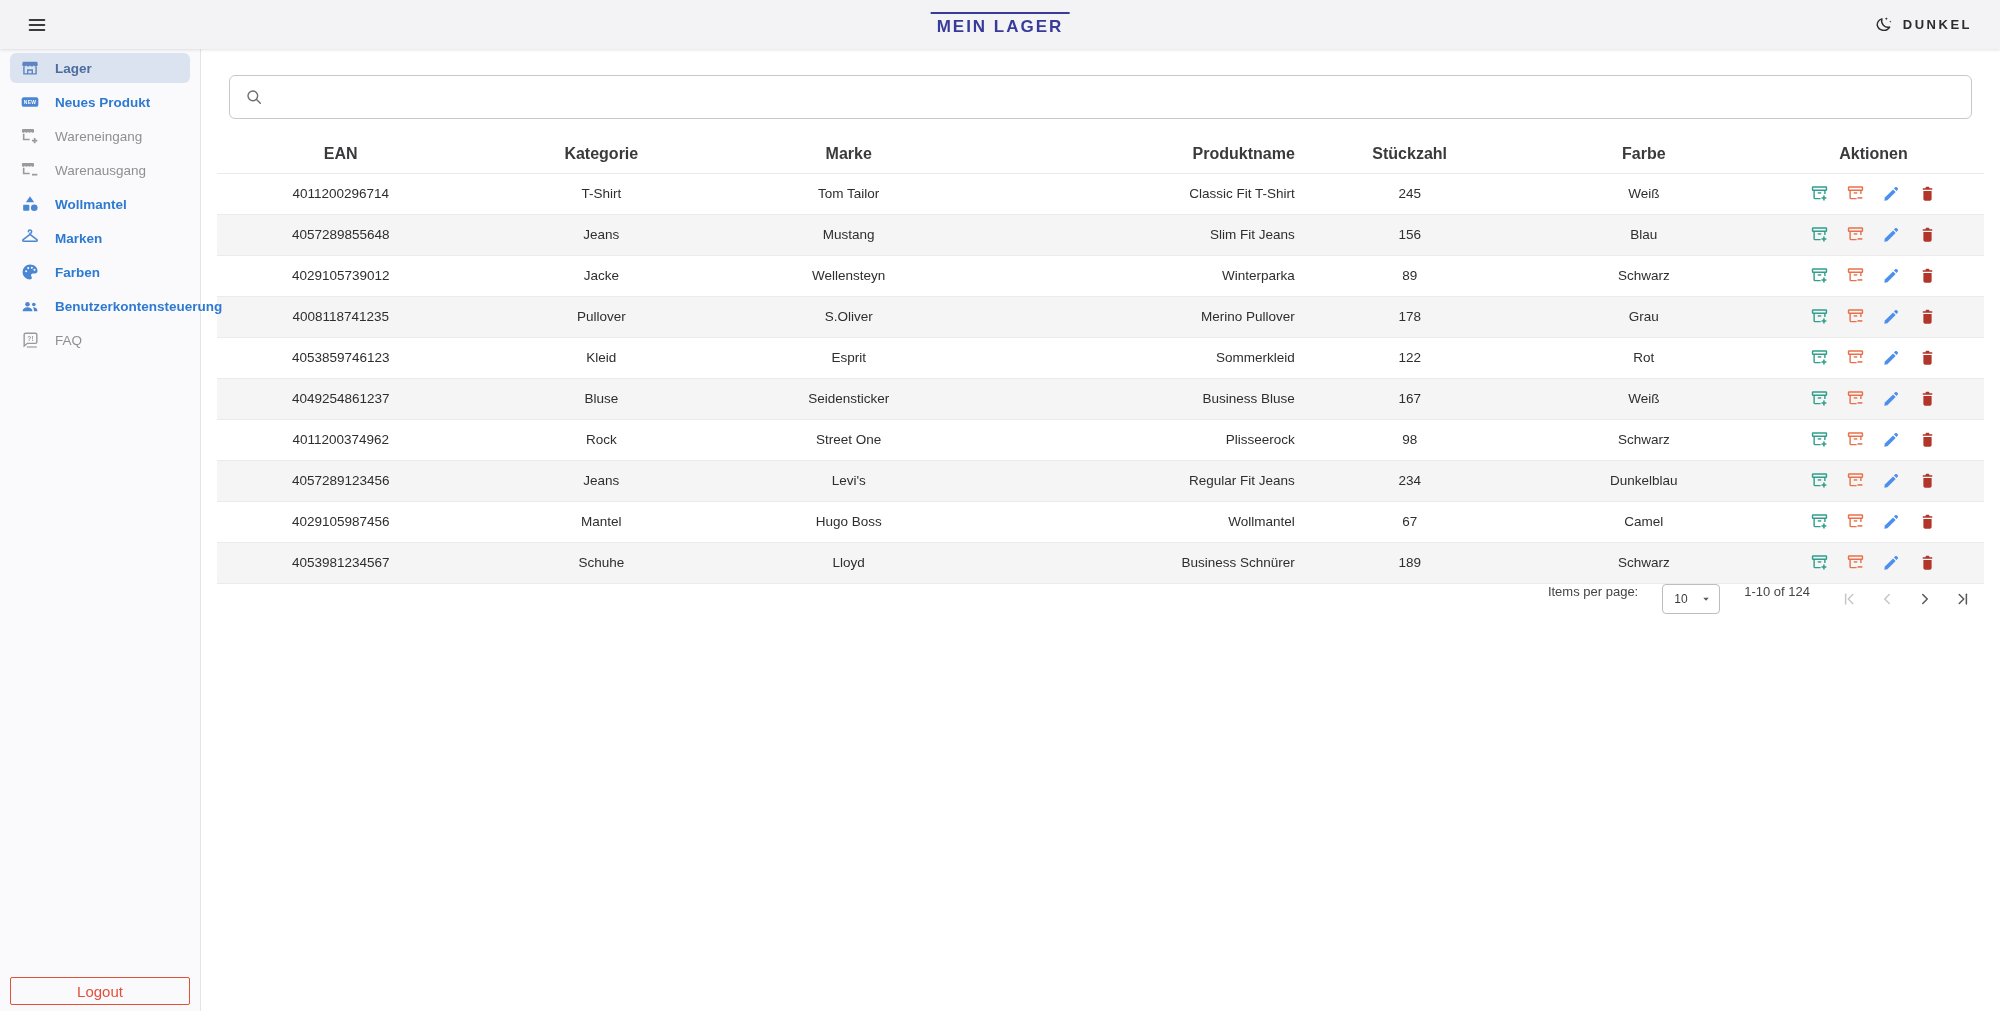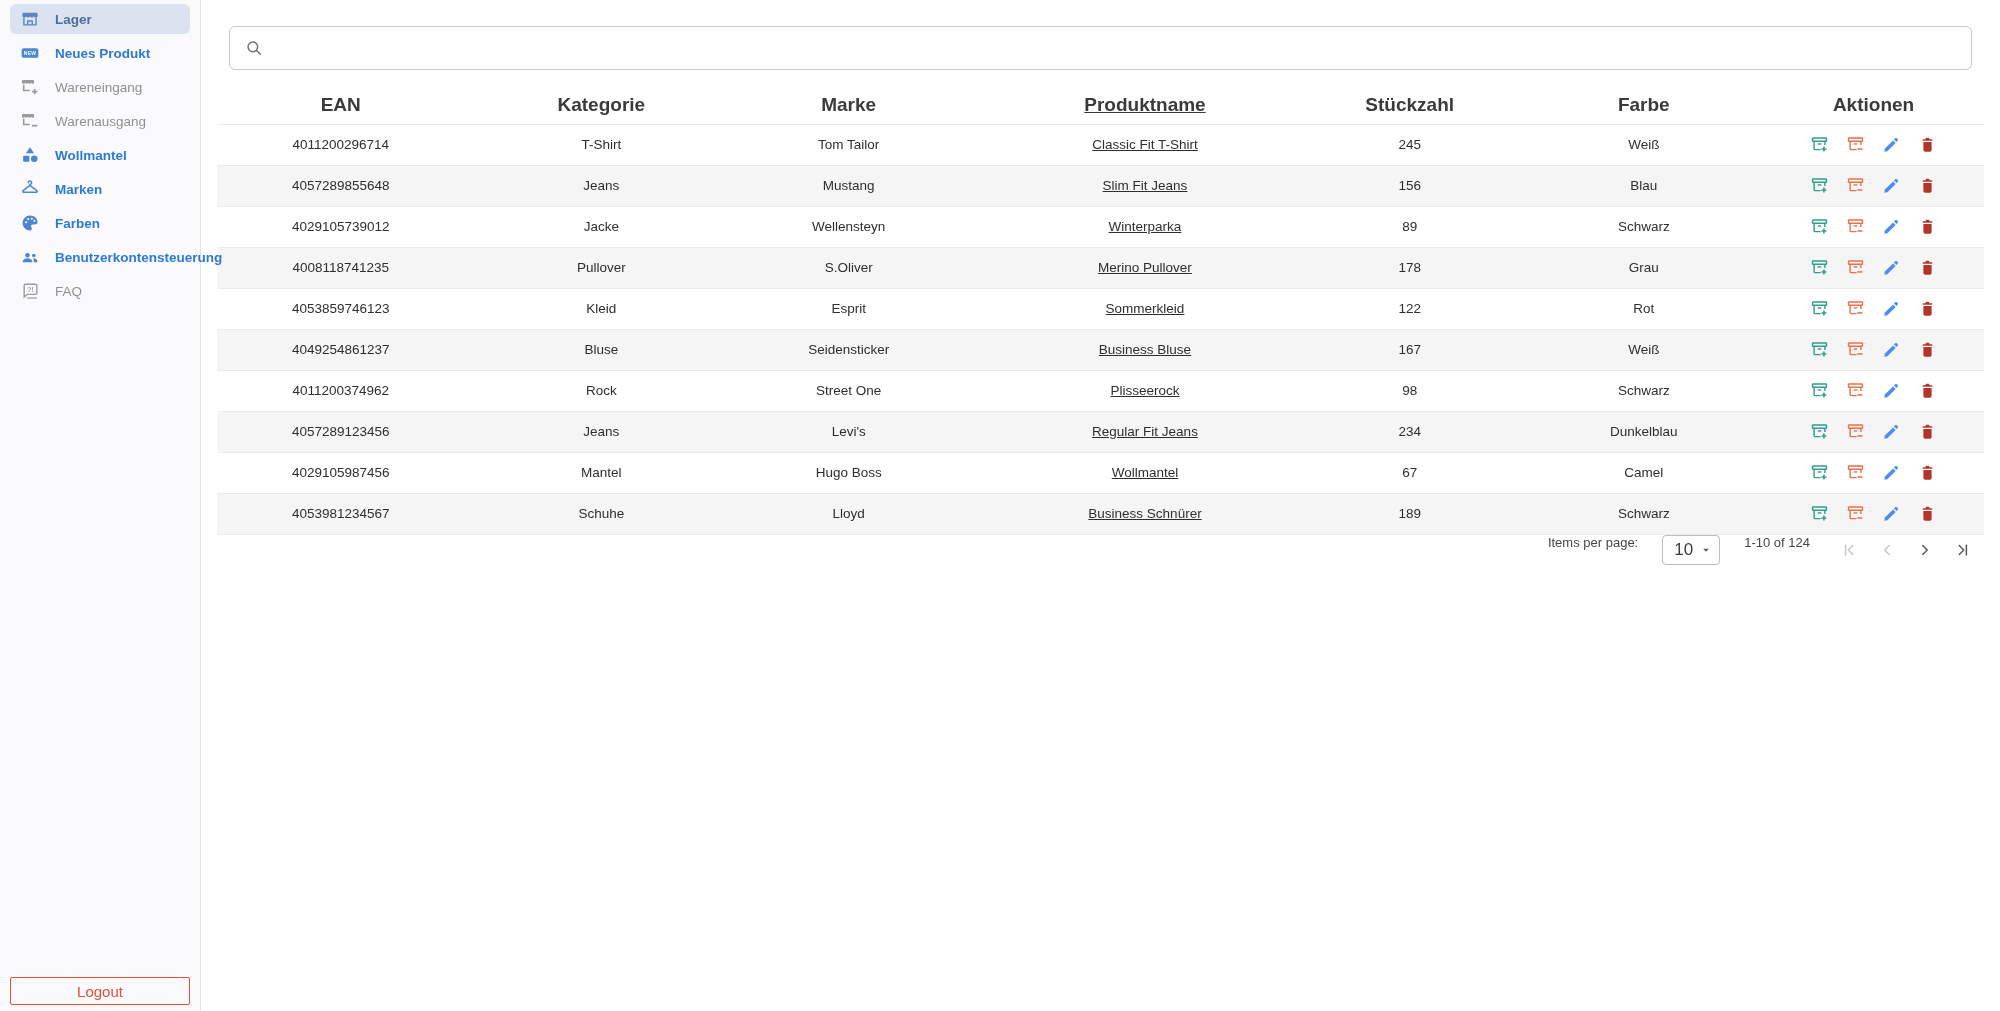--- a/index.html
+++ b/index.html
@@ -48,52 +48,68 @@
   
   .main { flex:1; background:#fff; padding:14px 16px; min-width:0; }
   .search-wrap { margin:12px 12px 0 12px; height:44px; border:1px solid #c9c9cd; border-radius:6px;
                  display:flex; align-items:center; padding:0 14px; gap:11px; background:#fff; }
   .search-wrap svg { width:20px; height:20px; color:#6f6f72; flex:0 0 auto; }
   .search-wrap input { flex:1; border:none; outline:none; font-family:inherit; font-size:15px; color:#333; background:transparent; }
   .search-wrap input::placeholder { color:#8a8a8e; }
 
   .table-wrap { margin-top:16px; }
   table { width:100%; border-collapse:collapse; table-layout:fixed; }
-  thead th { height:38px; font-size:19px; font-weight:700; color:#3a3a3c; text-align:center; vertical-align:middle; }
+  thead th { height:38px; font-size:16px; font-weight:700; color:#3a3a3c; text-align:center; vertical-align:middle; }
   tbody td { height:41px; font-size:13.5px; color:#2e2e30; text-align:center; vertical-align:middle; }
   tbody tr { border-top:1px solid var(--line); }
   tbody tr:last-child { border-bottom:1px solid var(--line); }
   tbody tr:nth-child(even) { background:var(--stripe); }
-  th.col-prod, td.col-prod { text-align:center; padding-left:36px;text-decoration:underline; }
+  th.col-prod, td.col-prod { text-align:right; padding-left:36px; }
 
   .actions { display:flex; align-items:center; justify-content:center; gap:14px; }
   .icon-btn { border:none; background:transparent; cursor:pointer; width:22px; height:22px; padding:0; display:flex; align-items:center; justify-content:center; }
   .icon-btn svg { width:19px; height:19px; }
   .icon-btn.add { color:var(--teal); }
   .icon-btn.remove { color:var(--orange); }
   .icon-btn.edit { color:var(--edit-blue); }
   .icon-btn.del { color:var(--del-red); }
 
   
   .paginator { height:52px; display:flex; align-items:flex-start; justify-content:flex-end; gap:24px; padding-right:6px;
                font-size:13px; color:#454547; }
   .page-size { display:flex; align-items:center; justify-content:space-between; width:58px; height:30px;
                border:1px solid #bdbdc1; border-radius:4px; background:#fff; cursor:pointer; font-family:inherit;
-               font-size:17px; color:#3c3c3e; padding:0 7px 0 11px; }
+               font-size:12px; color:#3c3c3e; padding:0 7px 0 11px; }
   .page-size svg { width:12px; height:12px; color:#5a5a5e; }
   .pager-nav { display:flex; align-items:center; gap:8px; }
   .pager-btn { border:none; background:transparent; width:30px; height:30px; cursor:pointer; display:flex; align-items:center; justify-content:center; }
   .pager-btn svg { width:18px; height:18px; color:#58585c; }
   .pager-btn.disabled svg { color:#c6c6ca; }
 </style>
 </head>
 <body>
 
 <div id="app">
 
+  <header class="topbar">
+    <button class="menu-btn">
+      <svg viewBox="0 0 24 24" fill="none" stroke="#3a3a3a" stroke-width="2.1" stroke-linecap="round">
+          <path d="M4 6.5h16M4 12h16M4 17.5h16"></path>
+        </svg>
+    </button>
+    <div class="logo">MEIN LAGER</div>
+    <button class="theme-toggle">
+      <svg viewBox="0 0 24 24" fill="none" stroke="currentColor" stroke-width="1.7" stroke-linejoin="round">
+        <path d="M18.8 14.5A7.8 7.8 0 0 1 9.5 4.6 8.2 8.2 0 0 0 3.8 12a8.2 8.2 0 0 0 15 2.5z"></path>
+        <path d="M14.8 2.6l.5 1.4 1.4.5-1.4.5-.5 1.4-.5-1.4-1.4-.5 1.4-.5z" fill="currentColor" stroke="none"></path>
+        <path d="M19.6 6.6l.35 1 .95.35-.95.35-.35 1-.35-1-.95-.35.95-.35z" fill="currentColor" stroke="none"></path>
+      </svg>
+      <span>DUNKEL</span>
+    </button>
+  </header>
 
   <div class="shell">
 
     <aside class="sidebar">
 
       <nav class="nav">
         <div class="nav-item active">
           <svg viewBox="0 0 24 24" fill="none" stroke="currentColor" stroke-width="1.7">
             <path d="M4.7 10.6V19h14.6v-8.4"></path>
               <path d="M9.3 19v-4.6h5.4V19"></path>

